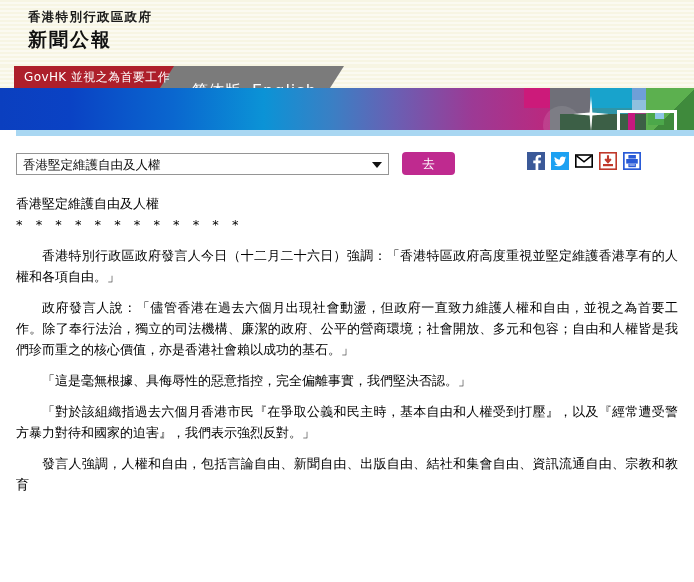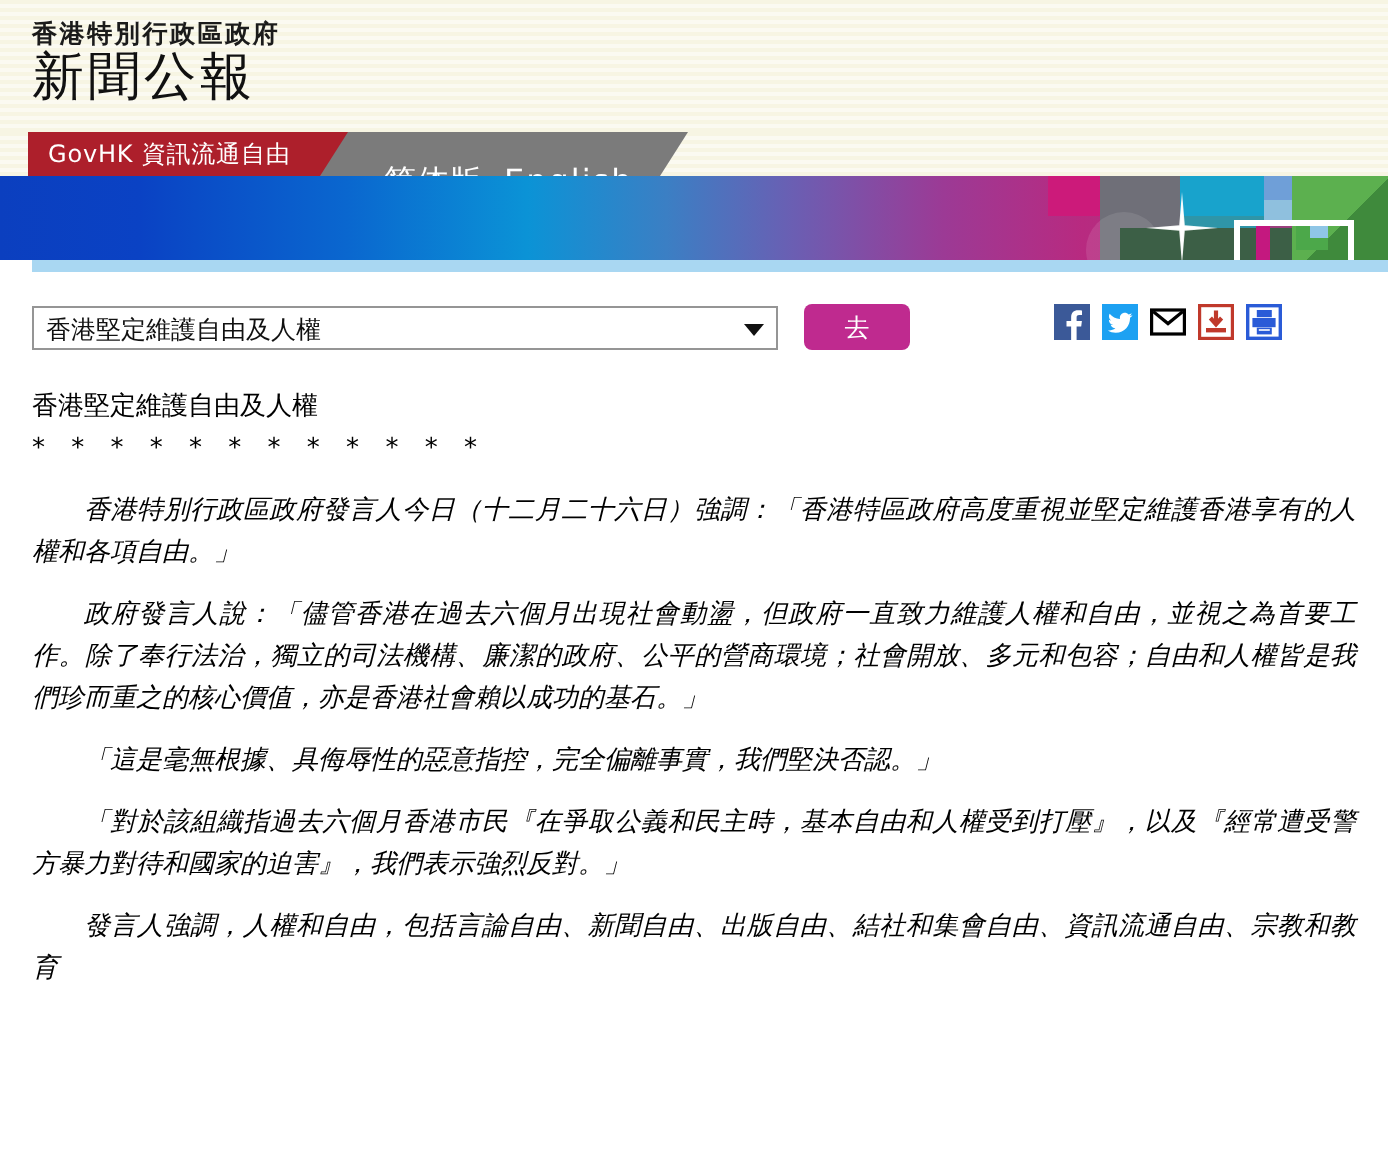--- a/index.html
+++ b/index.html
@@ -20,34 +20,35 @@
     position: relative;
     height: 66px;
     background-color: #f7f5e6;
     background-image: repeating-linear-gradient(
       to bottom,
       #f7f5e3 0px,
       #f7f5e3 2px,
       #fbfaf1 2px,
       #fbfaf1 4px
     );
+    padding-left: 12px;
   }
   .masthead-inner {
     padding: 9px 0 0 16px;
   }
   .org-name {
     font-size: 12.5px;
     font-weight: bold;
     color: #1b1b1b;
     letter-spacing: 1.3px;
     line-height: 16px;
   }
   .pub-name {
-    font-size: 26px;
-    font-weight: normal;
+    font-size: 19px;
+    font-weight: bold;
     color: #111111;
     letter-spacing: 2px;
     line-height: 27px;
     margin-top: 1px;
   }
   .orange-tab {
     position: absolute;
     right: 0;
     top: 70px;
     width: 5px;
@@ -286,42 +287,41 @@
     font-size: 13px;
     letter-spacing: 4.5px;
     line-height: 21px;
     margin: 0 0 10px 0;
   }
   .para {
     margin: 0 0 10px 0;
     text-indent: 2em;
     text-align: justify;
     line-height: 21px;
-    font-style: italic;
   }
   .mono {
     font-family: "DejaVu Sans Mono", "Liberation Mono", monospace;
     font-size: 12px;
   }
 </style>
 </head>
 <body>
 
 <div class="masthead">
   <div class="masthead-inner">
     <div class="org-name">香港特別行政區政府</div>
     <div class="pub-name">新聞公報</div>
   </div>
 </div>
 <div class="orange-tab"></div>
 
 <div class="tabstrip">
   <div class="tab-gray"></div>
   <div class="tab-red"></div>
-  <div class="tab-red-label">GovHK 資訊流通自由</div>
+  <div class="tab-red-label">GovHK 並視之為首要工作</div>
   <a href="#" class="tab-link sc">简体版</a>
   <a href="#" class="tab-link en">English</a>
 </div>
 
 <div class="banner">
   <div class="band-pink"></div>
   <div class="band-gray"></div>
   <div class="circle-ghost"></div>
   <div class="band-cyan"></div>
   <div class="band-cyan2"></div>

